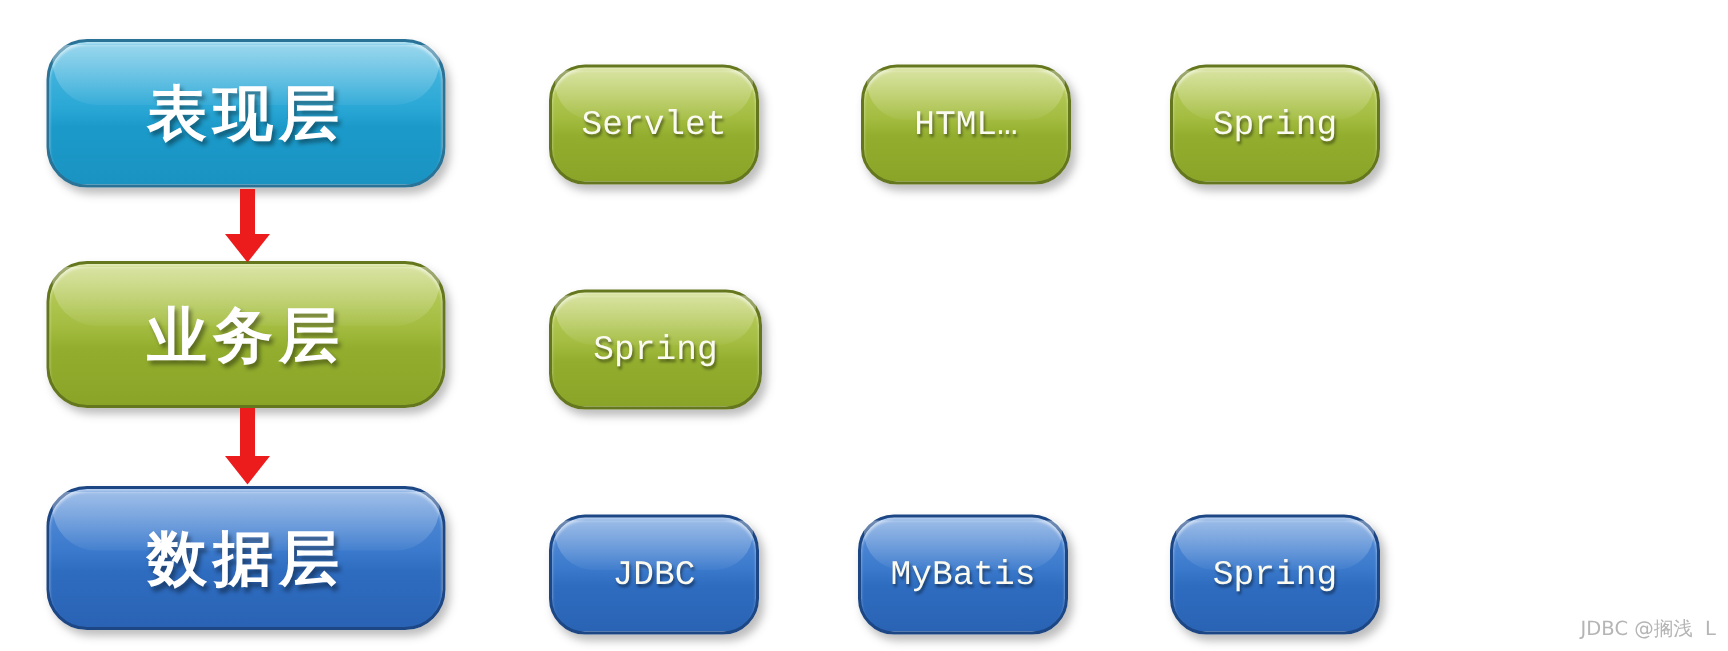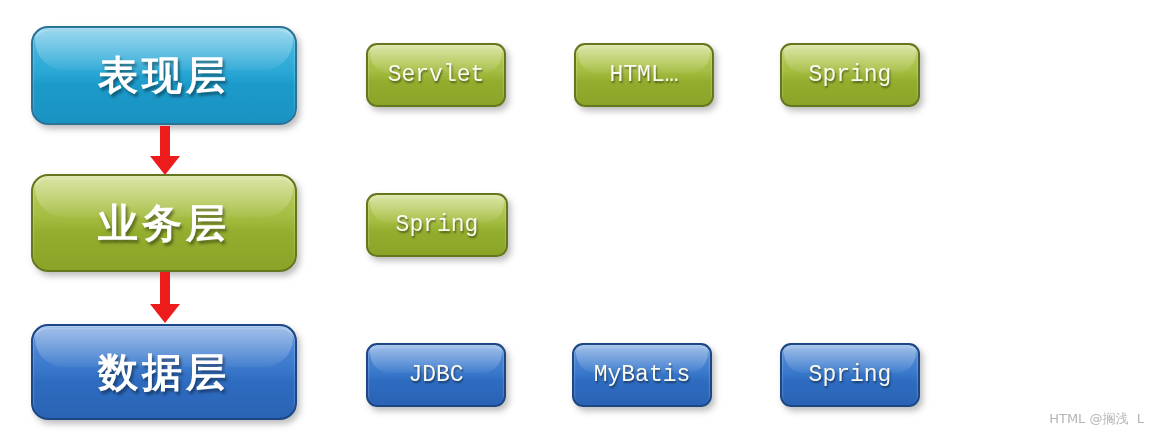--- a/index.html
+++ b/index.html
@@ -8,21 +8,21 @@
     width:1152px;height:434px;
     background:#fff;
     overflow:hidden;
     font-family:"DejaVu Sans","Liberation Sans",sans-serif;
   }
 
   
   .big-box{
     position:absolute;
     left:31px;width:266px;
-    border-radius:17px;
+    border-radius:27px;
     display:flex;align-items:center;justify-content:center;
     color:#fff;font-weight:bold;font-size:40px;letter-spacing:4px;
     text-shadow:2px 3px 3px rgba(0,0,0,.40);
     box-sizing:border-box;
   }
   .big-box .shine{
     position:absolute;top:2px;left:2px;right:2px;height:42%;
     border-radius:14px 14px 40px 40px;
     background:linear-gradient(180deg,rgba(255,255,255,.40),rgba(255,255,255,.05));
     pointer-events:none;
@@ -55,22 +55,22 @@
   .arrow .shaft{width:10px;background:#ec1c1c;}
   .arrow .head{
     width:0;height:0;
     border-left:15px solid transparent;
     border-right:15px solid transparent;
     border-top:19px solid #ec1c1c;
   }
 
   
   .tech{
-    position:absolute;height:64px;
-    border-radius:11px;
+    position:absolute;height:80px;
+    border-radius:24px;
     display:flex;align-items:center;justify-content:center;
     color:#fafaf0;
     font-family:"Liberation Mono","DejaVu Sans Mono",monospace;
     font-size:23px;
     text-shadow:1px 2px 2px rgba(0,0,0,.45);
     box-sizing:border-box;
   }
   .tech .shine{
     position:absolute;top:2px;left:2px;right:2px;height:44%;
     border-radius:9px 9px 30px 30px;
@@ -145,15 +145,15 @@
   <div class="tech blue" style="left:572px;top:343px;width:140px;">
     <div class="shine"></div>
     <span>MyBatis</span>
   </div>
 
   <div class="tech blue" style="left:780px;top:343px;width:140px;">
     <div class="shine"></div>
     <span>Spring</span>
   </div>
 
-  <div class="watermark">HTML @搁浅  L</div>
+  <div class="watermark">JDBC @搁浅  L</div>
 
 </div>
 
 </body></html>

